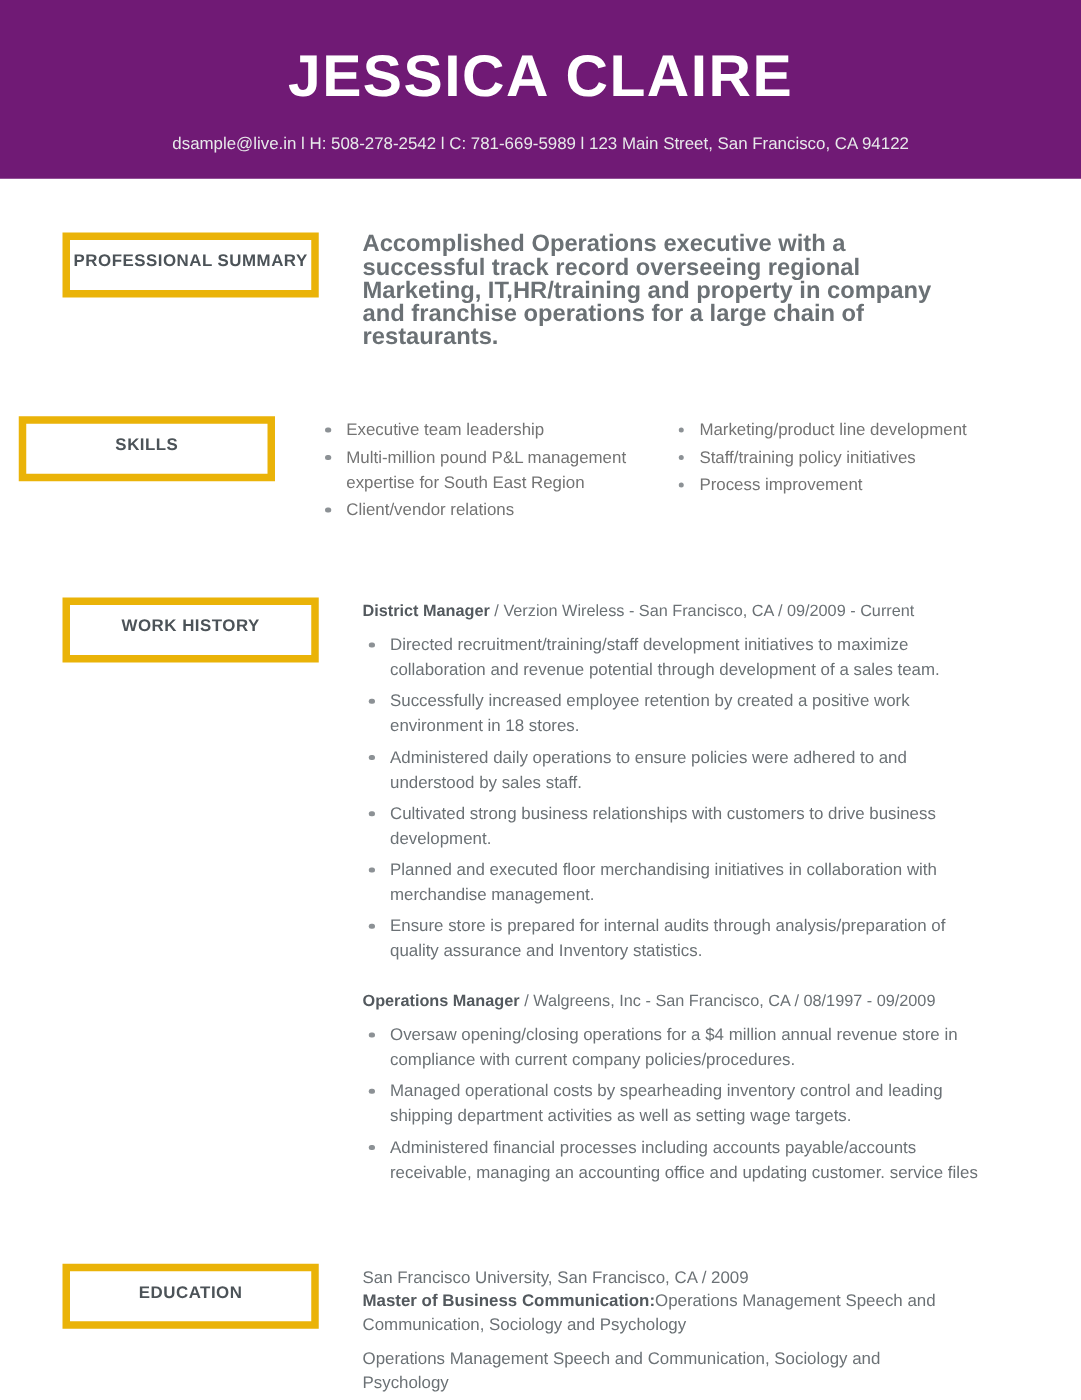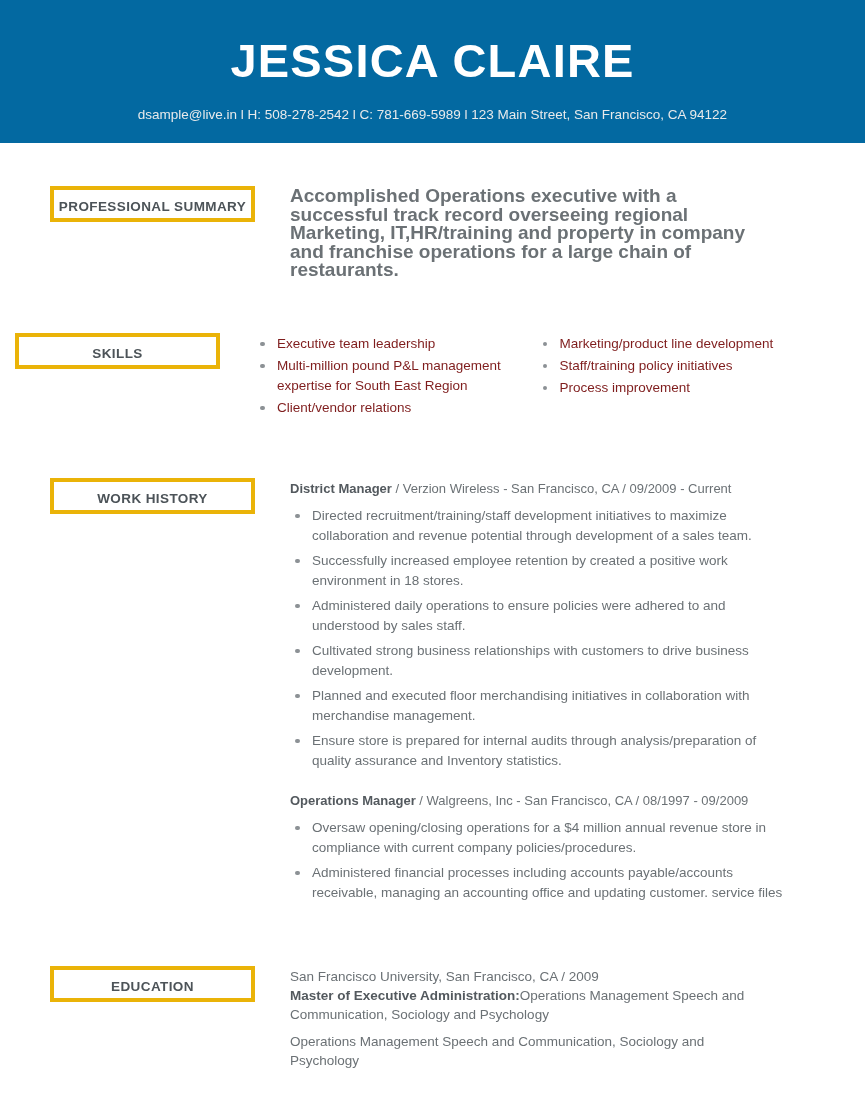--- a/index.html
+++ b/index.html
@@ -17,21 +17,21 @@
 
   .page {
     position: relative;
     width: 865px;
     height: 1120px;
     background: #ffffff;
   }
 
   
   .header {
-    background: #0369a1;
+    background: #701a75;
     width: 865px;
     height: 143px;
     box-sizing: border-box;
     padding-top: 34px;
     text-align: center;
   }
   .full-name {
     font-size: 47px;
     font-weight: bold;
     color: #ffffff;
@@ -61,24 +61,24 @@
     padding-right: 45px;
   }
 
   .label-col {
     width: 205px;
     flex: 0 0 205px;
     padding-top: 0;
   }
 
   .section-label {
-    border: 4px solid #eab308;
+    border: 6px solid #eab308;
     box-sizing: border-box;
     width: 205px;
-    height: 36px;
+    height: 52px;
     line-height: 34px;
     text-align: center;
     font-size: 13.5px;
     font-weight: bold;
     letter-spacing: 0.4px;
     color: #4c5358;
     background: #ffffff;
     font-family: "Liberation Sans", sans-serif;
   }
 
@@ -108,21 +108,21 @@
   ul.bullets {
     list-style: none;
     margin: 0;
     padding: 0;
   }
   ul.bullets li {
     position: relative;
     padding-left: 22px;
     font-size: 13.5px;
     line-height: 20px;
-    color: #7f1d1d;
+    color: #737373;
     margin-bottom: 2px;
   }
   ul.bullets li::before {
     content: "";
     position: absolute;
     left: 5px;
     top: 8px;
     width: 4.5px;
     height: 4.5px;
     border-radius: 50%;
@@ -251,32 +251,33 @@
             <li>Cultivated strong business relationships with customers to drive business development.</li>
             <li>Planned and executed floor merchandising initiatives in collaboration with merchandise management.</li>
             <li>Ensure store is prepared for internal audits through analysis/preparation of quality assurance and Inventory statistics.</li>
           </ul>
         </div>
 
         <div class="job">
           <div class="job-heading"><span class="job-title">Operations Manager</span><span> / Walgreens, Inc - San Francisco, CA / 08/1997 - 09/2009</span></div>
           <ul class="job-bullets">
             <li>Oversaw opening/closing operations for a $4 million annual revenue store in compliance with current company policies/procedures.</li>
+            <li>Managed operational costs by spearheading inventory control and leading shipping department activities as well as setting wage targets.</li>
             <li>Administered financial processes including accounts payable/accounts receivable, managing an accounting office and updating customer. service files</li>
           </ul>
         </div>
 
       </div>
     </div>
 
     <div class="section s-edu">
       <div class="label-col">
         <div class="section-label">EDUCATION</div>
       </div>
       <div class="content-col">
         <div class="edu-line">San Francisco University, San Francisco, CA / 2009</div>
-        <div class="edu-line"><span class="edu-degree-label">Master of Executive Administration:</span><span>Operations Management Speech and Communication, Sociology and Psychology</span></div>
+        <div class="edu-line"><span class="edu-degree-label">Master of Business Communication:</span><span>Operations Management Speech and Communication, Sociology and Psychology</span></div>
         <div class="edu-line edu-block-2">Operations Management Speech and Communication, Sociology and Psychology</div>
       </div>
     </div>
 
   </div>
 </div>
 
 </body></html>

